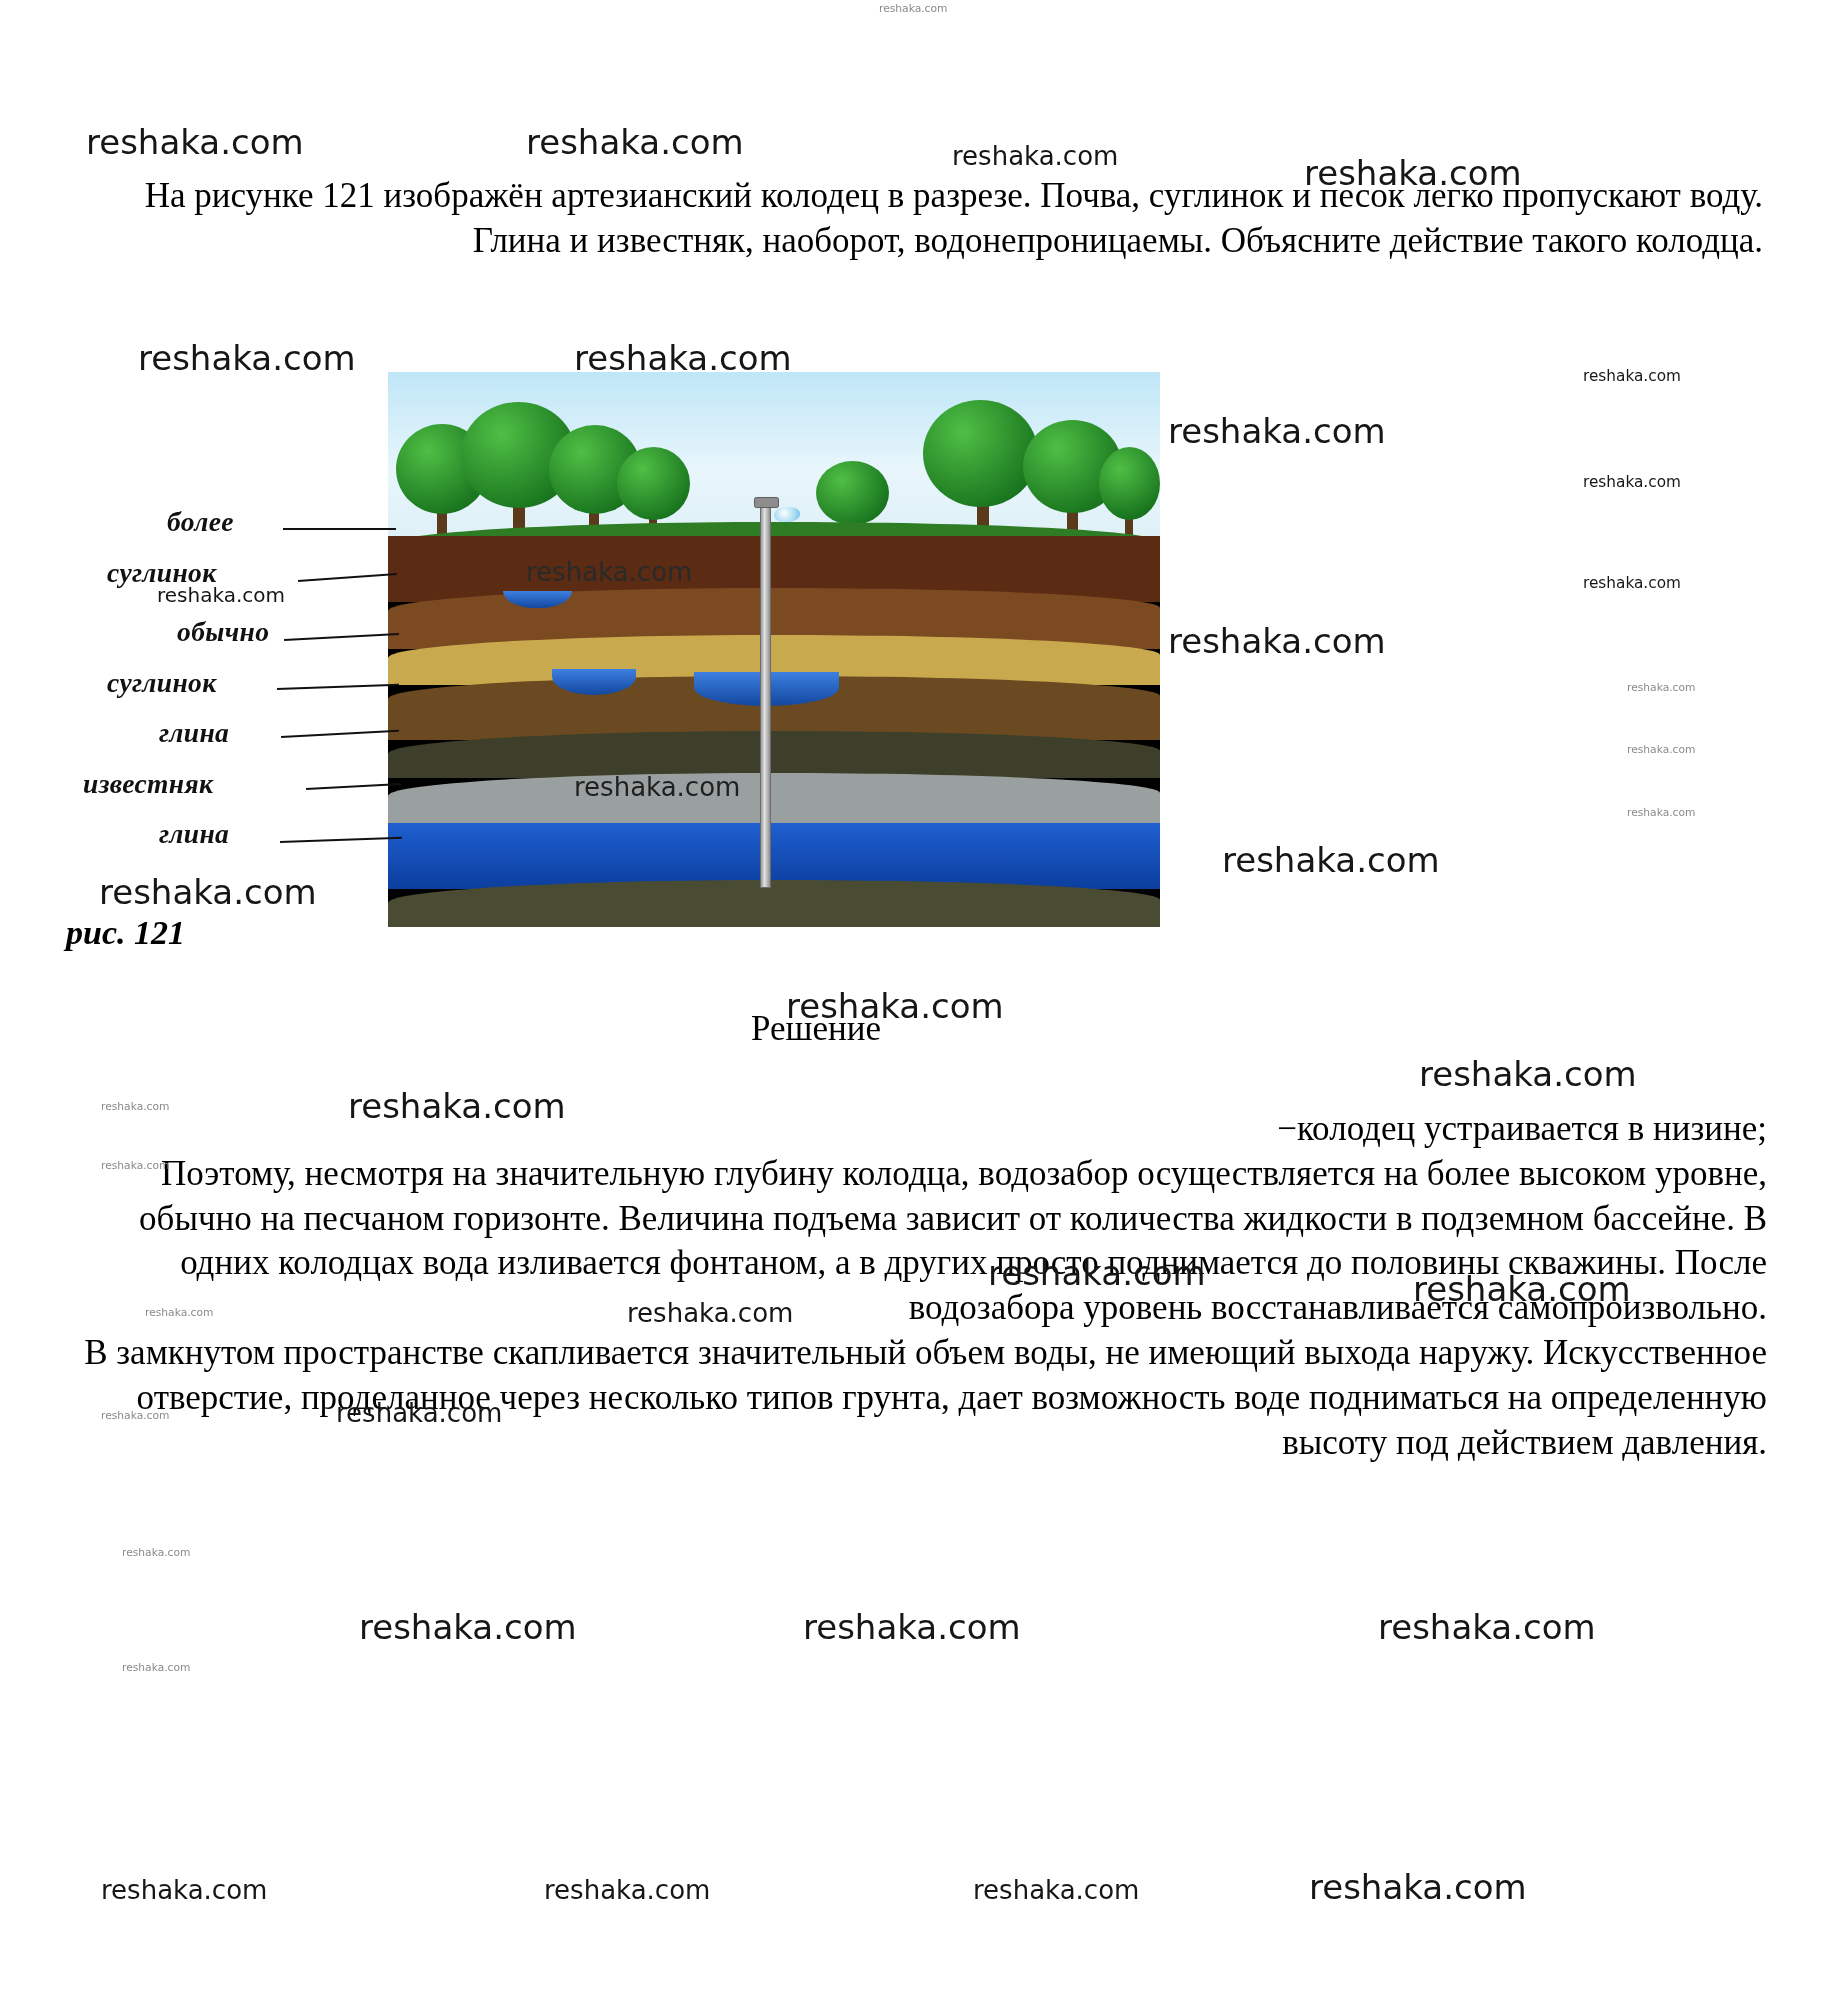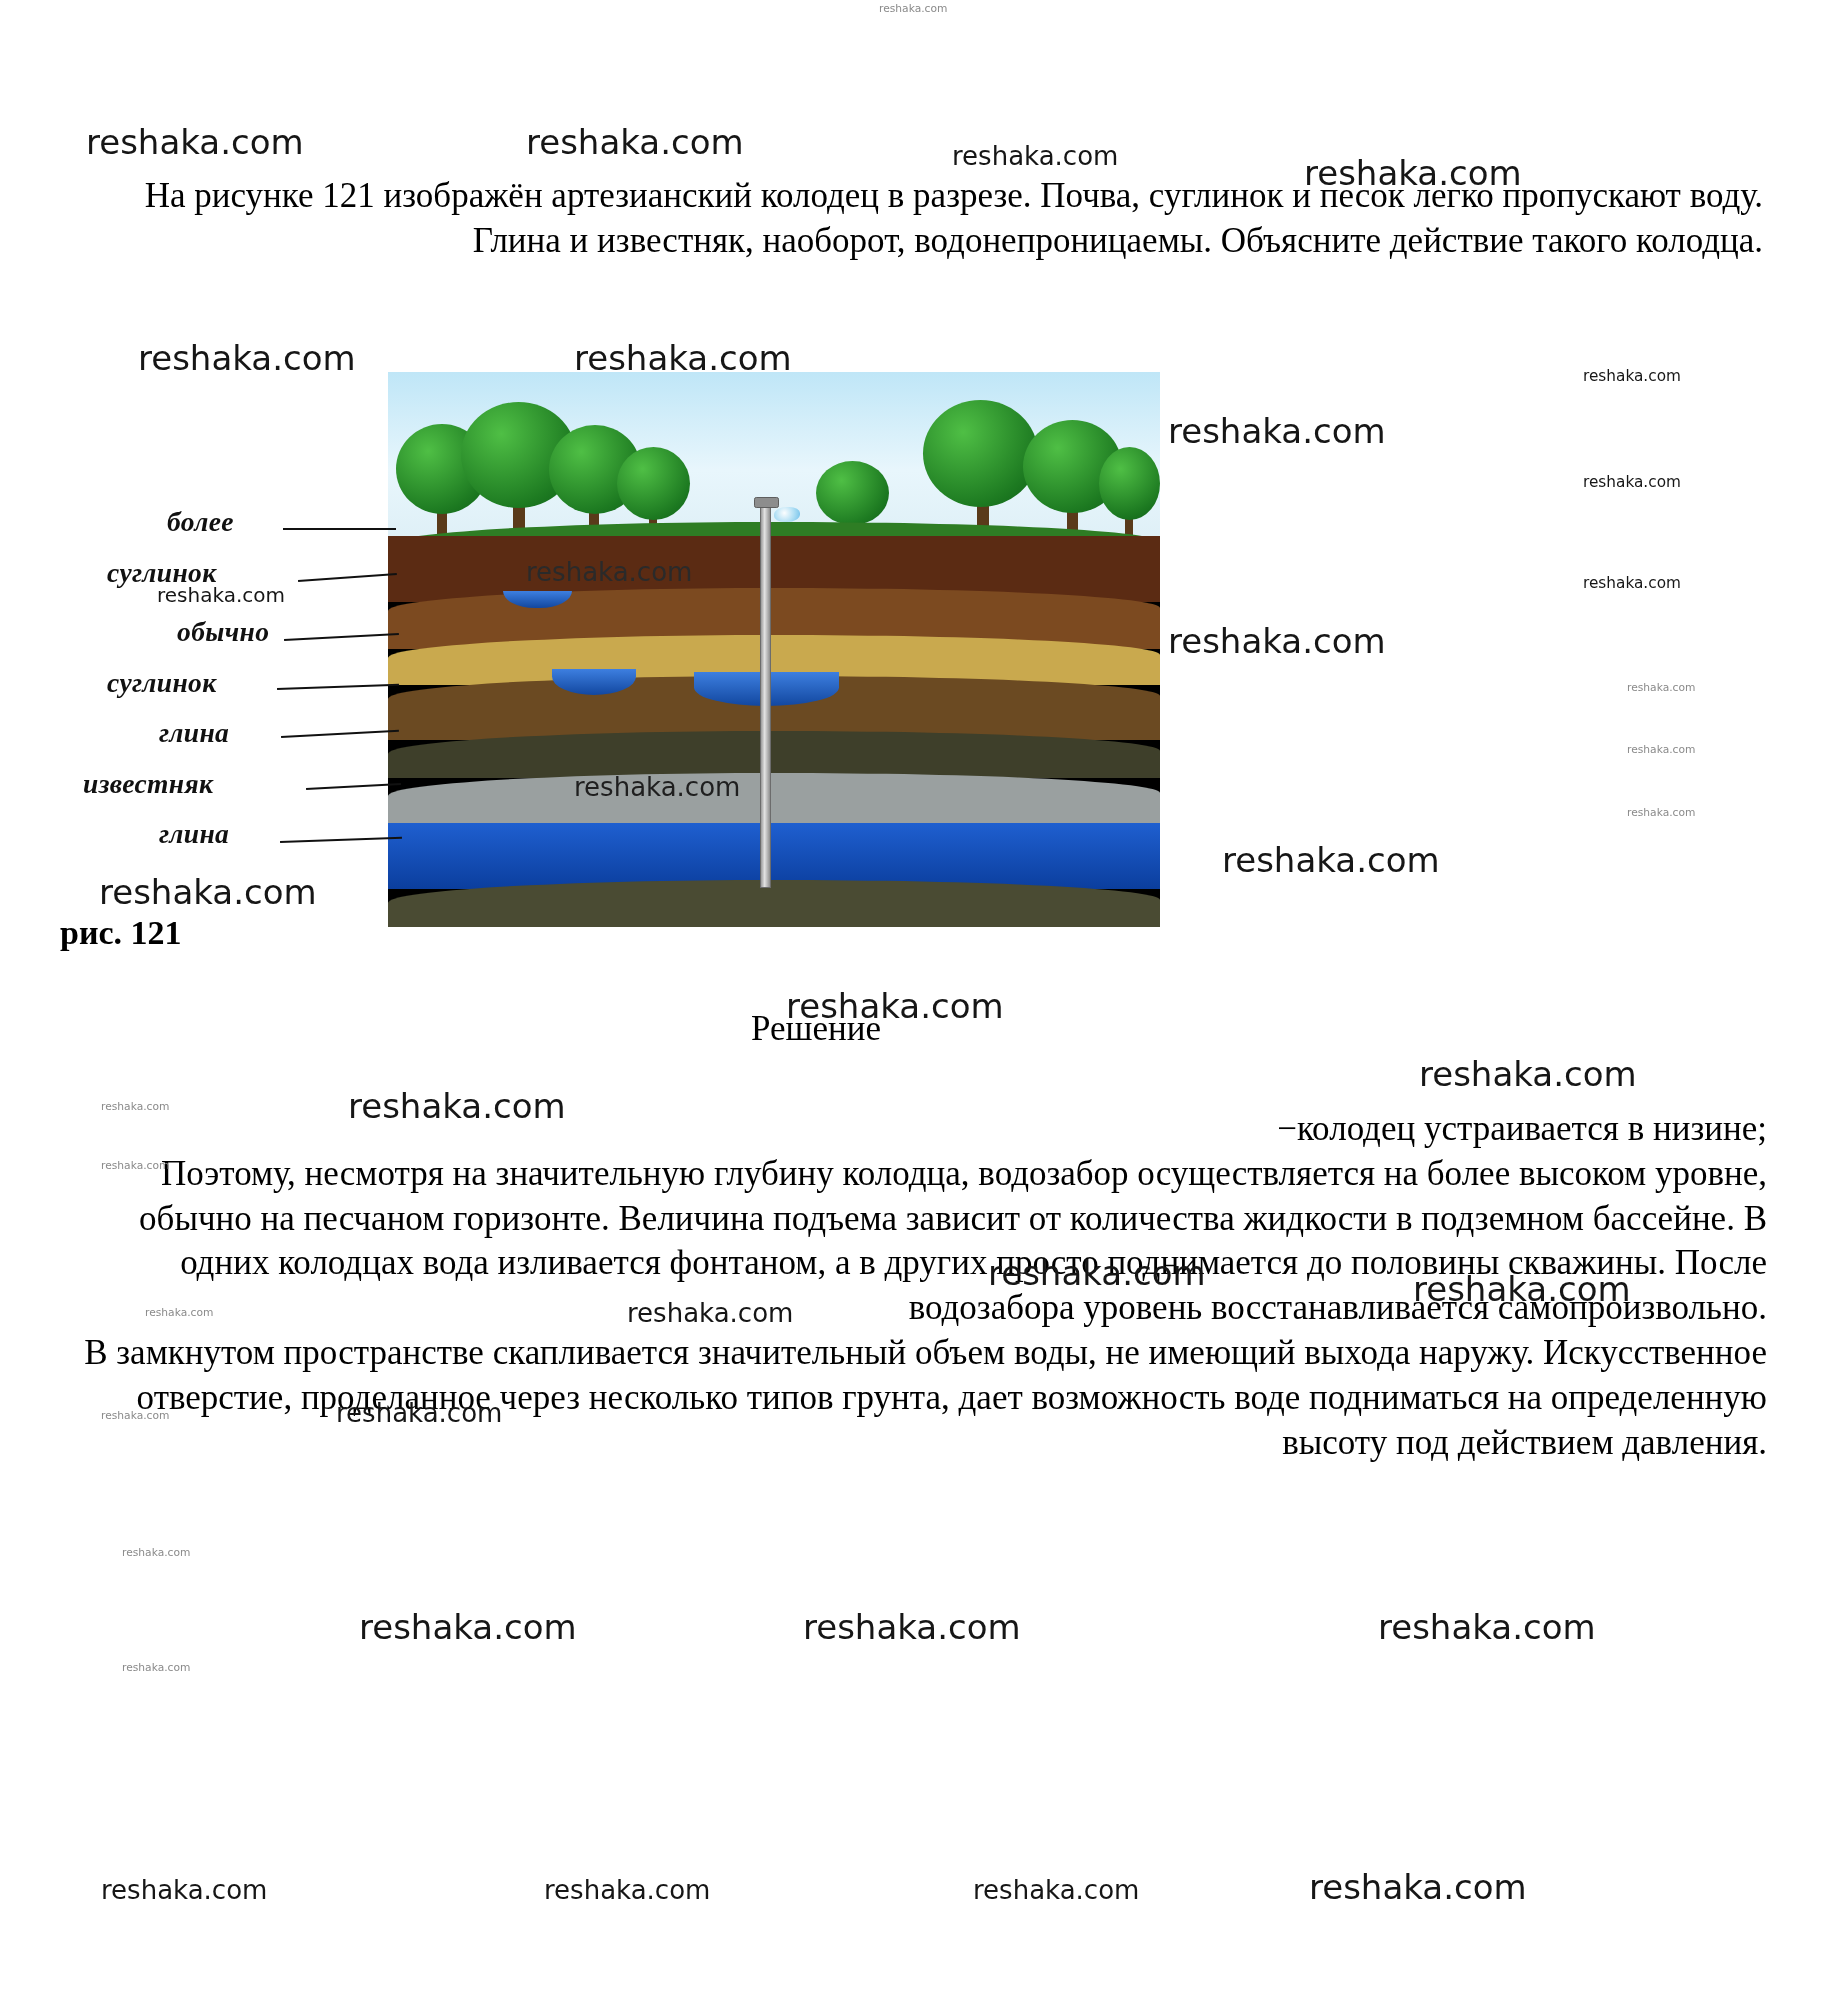--- a/index.html
+++ b/index.html
@@ -49,22 +49,23 @@
   #body-text {
     left: 73px; top: 1107px; width: 1694px;
   }
   #body-text p {
     margin: 0 0 0 0;
   }
   #body-text p + p { margin-top: 0px; }
 
   .fig-caption {
     position: absolute;
-    left: 60px; top: 914px;
+    left: 66px; top: 914px;
     font-size: 34px;
+    font-style: italic;
     font-weight: bold;
   }
 
   
   .figure-wrap {
     position: absolute;
     left: 388px; top: 372px;
     width: 772px; height: 555px;
   }
   .figure-img {

